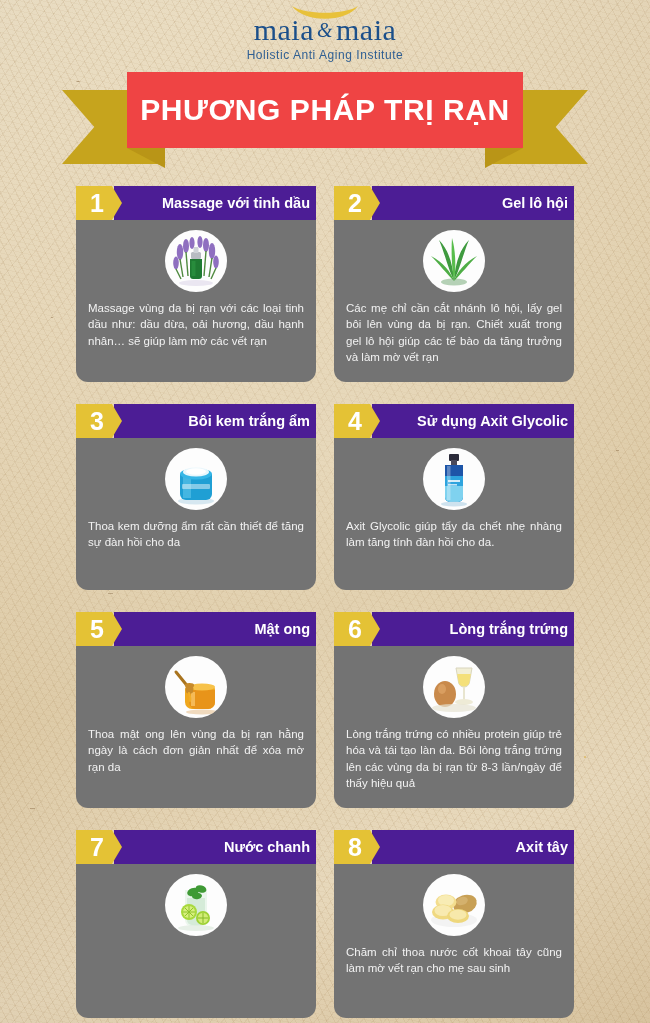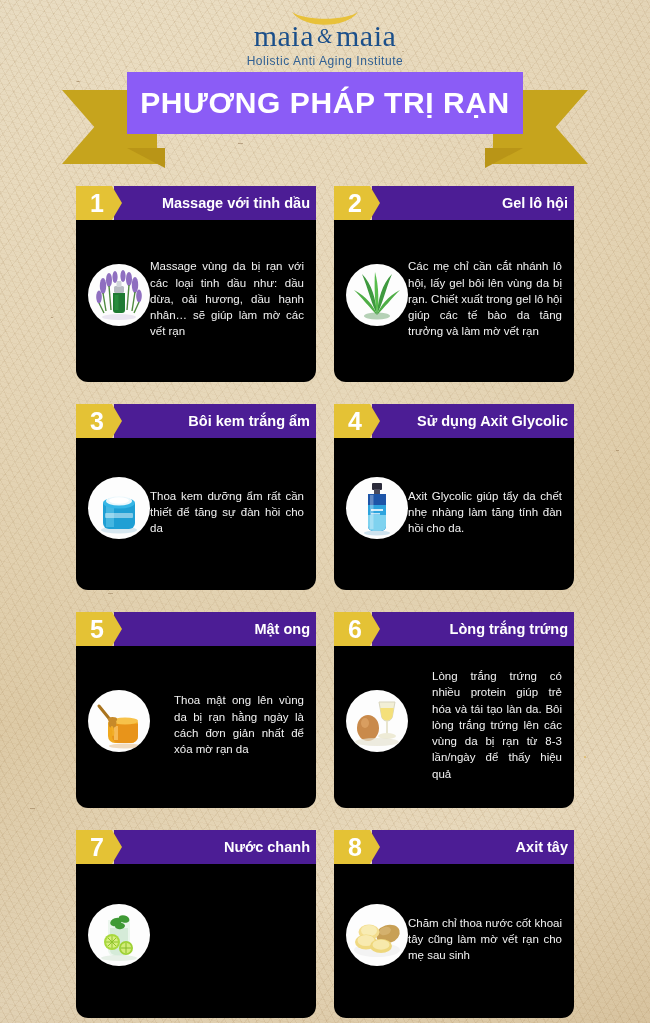--- a/index.html
+++ b/index.html
@@ -39,69 +39,69 @@
       repeating-linear-gradient(64deg, rgba(160,125,78,.12) 0 1px, transparent 1px 7px),
       repeating-linear-gradient(-51deg, rgba(155,120,74,.10) 0 1px, transparent 1px 9px),
       repeating-linear-gradient(13deg, rgba(170,135,85,.07) 0 1px, transparent 1px 5px),
       linear-gradient(160deg,#ece0c6 0%,#e5d5b6 28%,#ddcaa6 58%,#e7d8bb 80%,#ddc9a5 100%);
     pointer-events:none;
   }
   #vig{position:absolute;inset:0;pointer-events:none;
     background:radial-gradient(ellipse 130% 95% at 50% 45%, rgba(255,250,235,.22) 0%, rgba(255,250,235,0) 45%, rgba(120,90,50,.13) 100%);}
 
   
-  .logo-wrap{position:absolute;left:0;right:0;top:12px;text-align:center;z-index:5;}
+  .logo-wrap{position:absolute;left:0;right:0;top:6px;text-align:center;z-index:5;}
   .logo-swoosh{display:block;margin:0 auto;height:16px;width:70px;}
   .logo-main{
     font-family:"Liberation Serif","DejaVu Serif",serif;
     font-size:30px;color:#1b4f8a;letter-spacing:.5px;line-height:1;
     margin-top:-7px;font-weight:400;white-space:nowrap;
   }
   .logo-amp{font-family:"Liberation Serif",serif;font-size:20px;font-style:italic;
     vertical-align:3px;padding:0 3px;color:#1b4f8a;}
   .logo-sub{font-size:12px;color:#2f5f93;letter-spacing:.55px;margin-top:3px;font-weight:400;}
 
   
   .ribbon{position:absolute;left:0;right:0;top:72px;height:92px;z-index:5;}
   .rb-tail{position:absolute;top:18px;width:95px;height:74px;background:#c6a41d;}
   .rb-tail.left{left:62px;clip-path:polygon(0 0,100% 0,100% 100%,0 100%,34% 50%);}
   .rb-tail.right{right:62px;clip-path:polygon(0 0,100% 0,66% 50%,100% 100%,0 100%);}
   .rb-fold{position:absolute;top:76px;width:38px;height:20px;background:#b99517;}
   .rb-fold.left{left:127px;clip-path:polygon(0 0,100% 0,100% 100%);}
   .rb-fold.right{right:127px;clip-path:polygon(0 0,100% 0,0 100%);}
-  .rb-band{position:absolute;left:127px;right:127px;top:0;height:62px;background:#8b5cf6;
+  .rb-band{position:absolute;left:127px;right:127px;top:0;height:76px;background:#ef4444;
     display:flex;align-items:center;justify-content:center;}
   .rb-title{color:#ffffff;font-size:30px;font-weight:bold;letter-spacing:.6px;white-space:nowrap;}
 
   
   .grid{position:absolute;left:0;top:186px;width:650px;z-index:4;}
   .row{display:flex;justify-content:center;gap:18px;margin-bottom:22px;}
   .card{width:240px;position:relative;}
 
   .card-head{position:relative;height:34px;display:flex;align-items:stretch;}
   .num-tag{position:relative;width:46px;background:#e4c235;flex:0 0 46px;
     display:flex;align-items:center;justify-content:center;z-index:3;
     clip-path:polygon(0 0,78% 0,100% 50%,78% 100%,0 100%);}
   .num-txt{color:#ffffff;font-size:25px;font-weight:bold;line-height:1;margin-left:-4px;}
   .head-bar{flex:1;background:#4c1d95;display:flex;align-items:center;justify-content:flex-end;
     margin-left:-8px;padding-left:14px;padding-right:6px;}
   .head-title{color:#ffffff;font-size:14.5px;font-weight:bold;white-space:nowrap;}
 
-  .card-body{background:#000000;border-radius:0 0 12px 12px;padding:10px 12px 14px;
-    display:flex;flex-direction:row;align-items:center;}
+  .card-body{background:#737373;border-radius:0 0 12px 12px;padding:10px 12px 14px;
+    display:flex;flex-direction:column;align-items:center;}
   .thumb{width:62px;height:62px;border-radius:50%;background:#fdfdfd;overflow:hidden;
     display:flex;align-items:center;justify-content:center;margin-bottom:8px;flex:0 0 auto;}
   .thumb svg{display:block;}
   .desc{color:#f2f2f2;font-size:11.5px;line-height:1.42;text-align:justify;
     text-justify:inter-word;width:100%;}
 
   
   .r1 .card-body{min-height:138px;}
   .r2 .card-body{min-height:128px;}
-  .r3 .card-body{min-height:138px;gap:24px;}
+  .r3 .card-body{min-height:138px;}
   .r4 .card-body{min-height:130px;}
 </style>
 </head>
 <body>
 
 <div id="paper"></div>
 <div id="vig"></div>
 
 <div class="logo-wrap">
   <svg class="logo-swoosh" viewBox="0 0 70 16">

